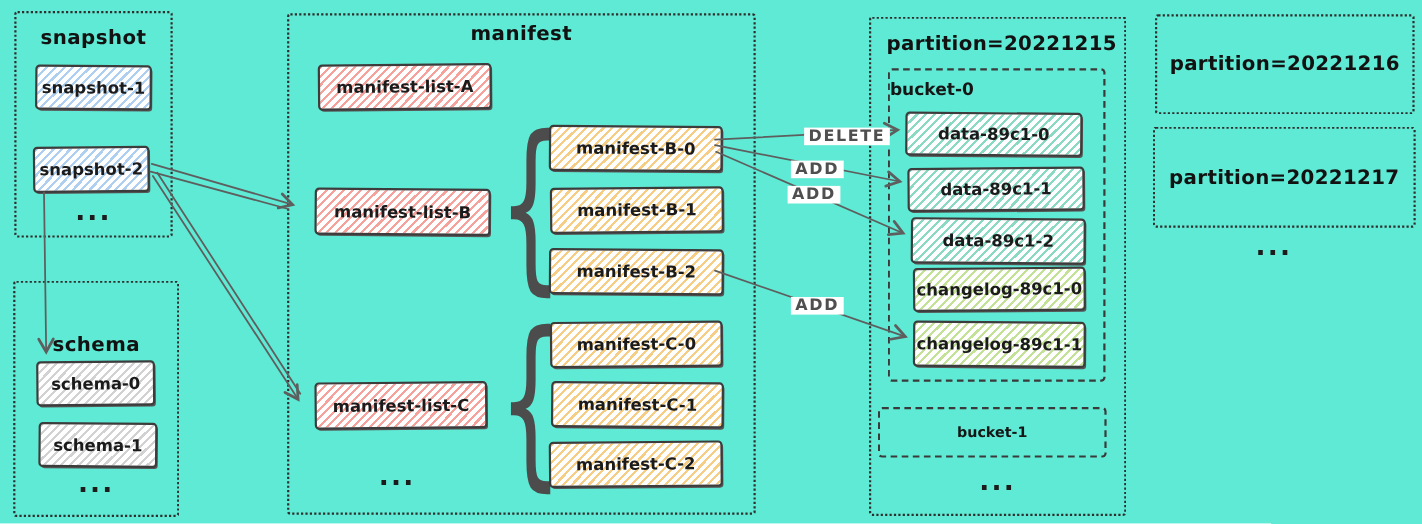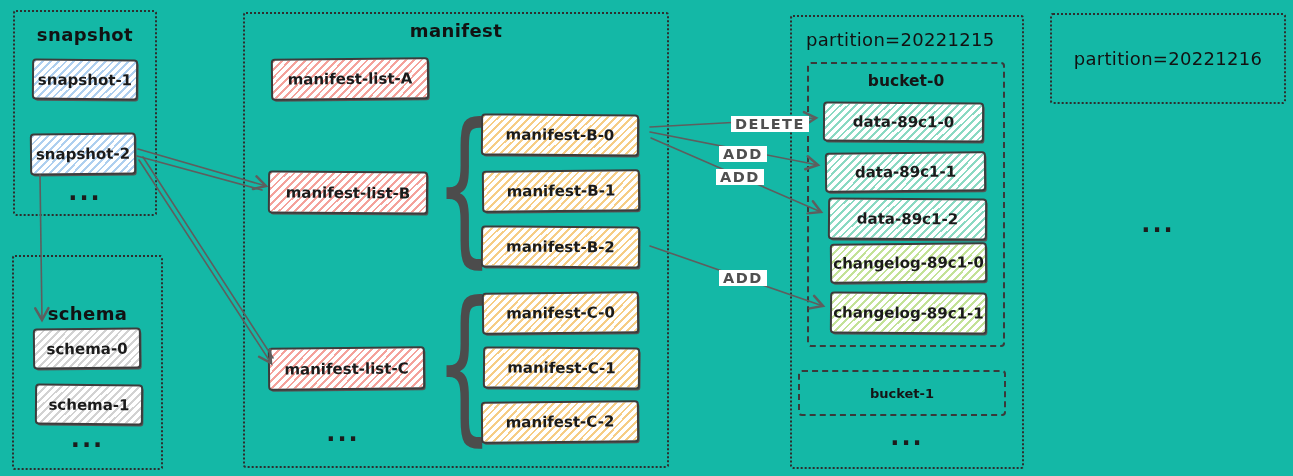--- a/index.html
+++ b/index.html
@@ -1,24 +1,24 @@
 <!DOCTYPE html>
 <html><head>
 <meta charset="utf-8">
 <style>
   html,body{margin:0;padding:0;background:#ffffff;}
   .canvas{
-    position:relative;width:1293px;height:476px;background:#14b8a6;overflow:hidden;
+    position:relative;width:1293px;height:476px;background:#5eead4;overflow:hidden;
     font-family:"DejaVu Sans","Liberation Sans",sans-serif;color:#161616;
   }
   .outline{position:absolute;border:2px dotted #2e2e2e;border-radius:3px;}
   .bucket{position:absolute;border:2px dashed #3a3a3a;border-radius:4px;}
   .box-title{position:absolute;left:0;right:0;text-align:center;font-size:18px;font-weight:700;letter-spacing:.4px;color:#121212;}
-  .p-title{position:absolute;font-size:18px;font-weight:400;letter-spacing:.3px;color:#121212;white-space:nowrap;}
-  .bucket-title{position:absolute;left:0;right:0;text-align:center;top:8px;font-size:15.5px;font-weight:600;}
+  .p-title{position:absolute;font-size:18px;font-weight:700;letter-spacing:.3px;color:#121212;white-space:nowrap;}
+  .bucket-title{position:absolute;left:0;right:0;text-align:left;top:8px;font-size:15.5px;font-weight:600;}
   .chip{
     position:absolute;display:flex;align-items:center;justify-content:center;
     border:2px solid #3c3c3c;border-radius:4px;
     font-size:15px;font-weight:600;color:#1b1b1b;white-space:nowrap;
     box-shadow:1.5px 2px 0 -1px #565656;background-color:#fff;
   }
   .chip.blue  {background-image:repeating-linear-gradient(135deg,#aecfef 0 2px,#ffffff 2px 5.5px);}
   .chip.gray  {background-image:repeating-linear-gradient(135deg,#d2d2d2 0 2px,#ffffff 2px 5.5px);}
   .chip.red   {background-image:repeating-linear-gradient(135deg,#f4a29b 0 2px,#ffffff 2px 5.5px);}
   .chip.orange{background-image:repeating-linear-gradient(135deg,#f6cd85 0 2px,#ffffff 2px 5.5px);}
@@ -50,21 +50,21 @@
     <div class="dots" style="left:0;right:0;top:176px;text-align:center;">...</div>
   </div>
 
   <div class="outline" id="schema-box" style="left:12px;top:255px;width:147px;height:211px;">
     <div class="box-title" style="top:16px;margin-top:30px;">schema</div>
     <div class="chip gray tl" style="left:19px;top:71px;width:104px;height:37px;">schema-0</div>
     <div class="chip gray tr" style="left:21px;top:127px;width:104px;height:37px;">schema-1</div>
     <div class="dots" style="left:0;right:0;top:178px;text-align:center;">...</div>
   </div>
 
-  <div class="outline" id="manifest-box" style="left:243px;top:12px;width:422px;height:452px;">
+  <div class="outline" id="manifest-box" style="left:261px;top:12px;width:422px;height:452px;">
     <div class="box-title" style="top:6px;">manifest</div>
 
     <div class="chip red tl" style="left:26px;top:44px;width:154px;height:38px;">manifest-list-A</div>
     <div class="chip red tr" style="left:23px;top:157px;width:156px;height:39px;">manifest-list-B</div>
     <div class="chip red tl" style="left:23px;top:333px;width:153px;height:39px;">manifest-list-C</div>
 
     <div class="brace" style="left:190px;top:108px;height:131px;">{</div>
     <div class="brace" style="left:190px;top:286px;height:128px;">{</div>
 
     <div class="chip orange tr" style="left:236px;top:100px;width:154px;height:38px;">manifest-B-0</div>
@@ -93,20 +93,23 @@
     <div class="bucket flex-center" id="bucket-1" style="left:6px;top:353px;width:204px;height:42px;font-size:13px;font-weight:600;">
       <span>bucket-1</span>
     </div>
 
     <div class="dots" style="left:0;right:0;top:416px;text-align:center;">...</div>
   </div>
 
   <div class="outline flex-center" id="partition-1216" style="left:1050px;top:13px;width:232px;height:87px;">
     <span class="p-title" style="position:static;">partition=20221216</span>
   </div>
+  <div class="outline flex-center" id="partition-1217" style="left:1048px;top:115px;width:235px;height:88px;">
+    <span class="p-title" style="position:static;">partition=20221217</span>
+  </div>
   <div class="dots" style="left:1108px;top:220px;width:100px;text-align:center;">...</div>
 
   <svg class="arrows" width="1293" height="476" viewBox="0 0 1293 476">
     <defs>
       <marker id="ah" viewBox="0 0 12 12" refX="10" refY="6" markerWidth="11" markerHeight="11" orient="auto-start-reverse">
         <path d="M2,1.5 L10,6 L2,10.5" fill="none" stroke="#5e5e5e" stroke-width="1.7" stroke-linecap="round"></path>
       </marker>
     </defs>
     <line x1="138" y1="149" x2="266" y2="186" marker-end="url(#ah)"></line>
     <line x1="137" y1="156" x2="262" y2="190"></line>

